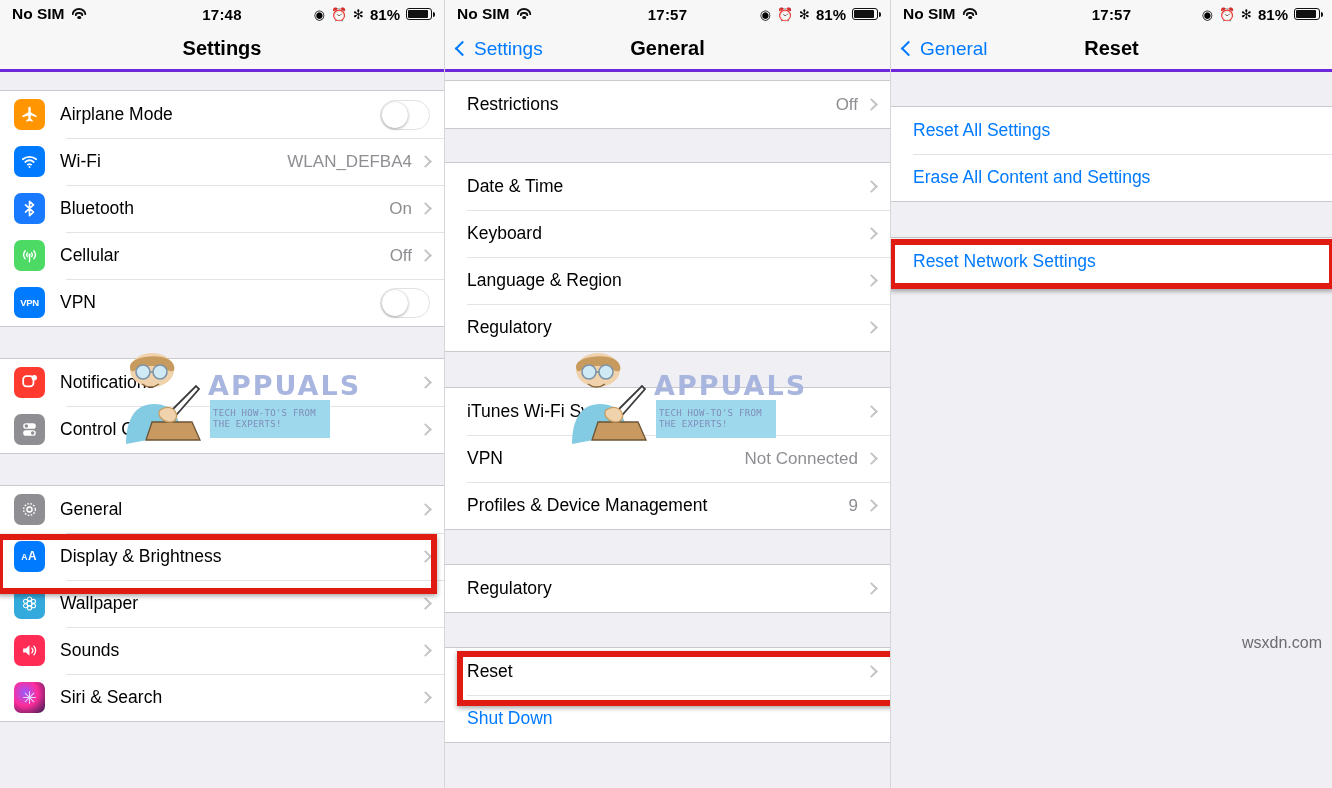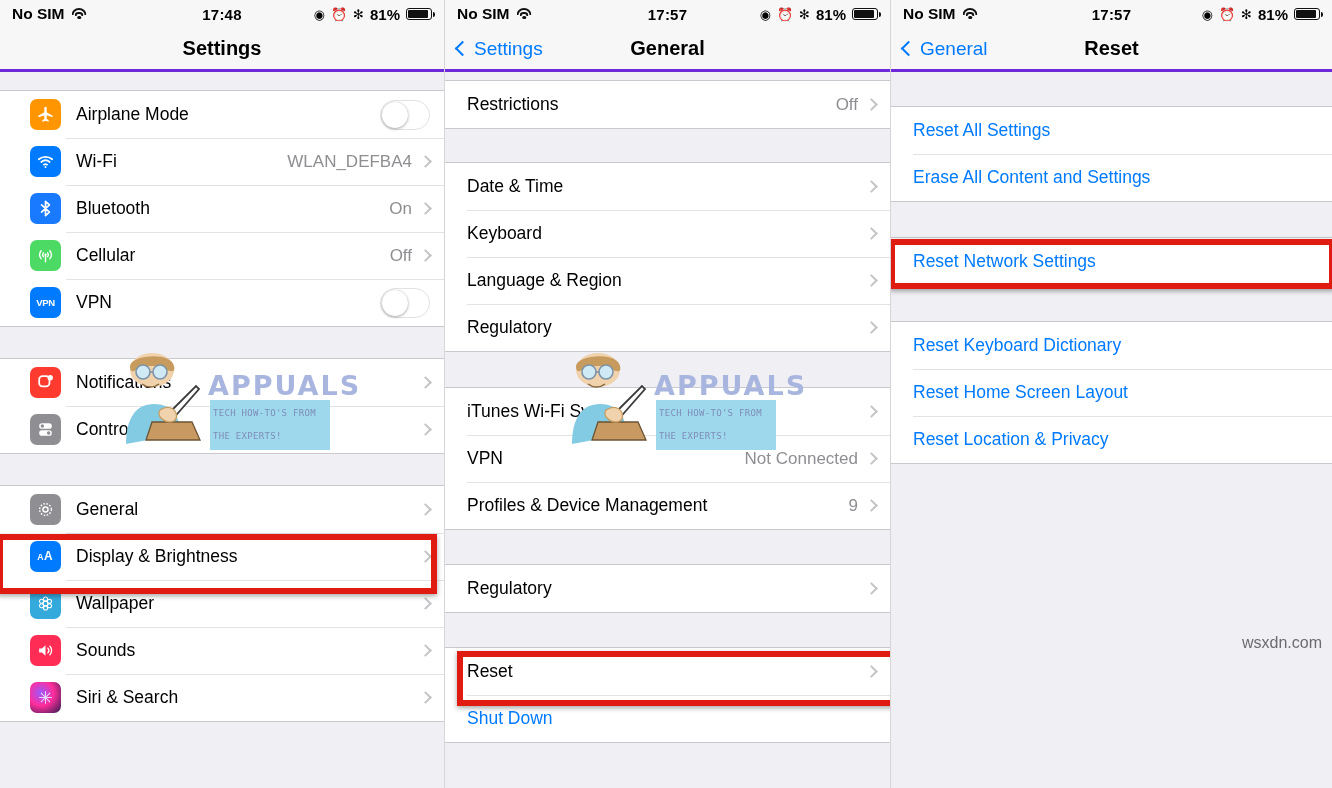--- a/index.html
+++ b/index.html
@@ -32,21 +32,21 @@
   .navbar{ height:44px; background:#f7f7f8; border-bottom:3px solid #6d28d9;
     display:flex; align-items:center; position:relative; padding:0 12px; }
   .nav-title{ position:absolute; left:0; right:0; text-align:center; font-size:20px; font-weight:700; color:#000; }
   .nav-back{ display:flex; align-items:center; color:#007aff; font-size:19px; z-index:3; gap:3px; }
   .chev-left{ display:inline-block; width:11px; height:11px; border-left:2.6px solid #007aff; border-bottom:2.6px solid #007aff; transform:rotate(45deg); margin-right:3px;}
 
   
   .scroll{ position:absolute; top:72px; left:0; right:0; bottom:0; overflow:hidden; background:#efeff4;}
   .gap{ background:#efeff4; }
   .group{ background:#fff; border-top:1px solid #c9c9ce; border-bottom:1px solid #c9c9ce; }
-  .row{ display:flex; align-items:center; height:47px; background:#fff; padding-left:30px; position:relative;}
+  .row{ display:flex; align-items:center; height:47px; background:#fff; padding-left:14px; position:relative;}
   .row + .row::before{ content:""; position:absolute; top:0; left:66px; right:0; height:1px; background:#e3e3e6;}
   .row.noicon + .row.noicon::before{ left:22px; }
   .row.noicon{ padding-left:22px; }
   .icon{ width:31px; height:31px; border-radius:7px; flex:none; margin-right:15px;
          display:flex; align-items:center; justify-content:center; color:#fff; font-size:17px; overflow:hidden;}
   .label{ font-size:17.5px; color:#000; flex:1; white-space:nowrap;}
   .label.blue{ color:#007aff; }
   .value{ font-size:17px; color:#8e8e93; margin-right:9px; white-space:nowrap;}
   .chev{ width:9px; height:9px; border-right:2.2px solid #c4c4c7; border-top:2.2px solid #c4c4c7;
          transform:rotate(45deg); margin-right:14px; flex:none;}
@@ -75,21 +75,21 @@
   
   .hl{ position:absolute; border:6px solid #e01b12; box-shadow:0 2px 5px rgba(0,0,0,.35); z-index:20; pointer-events:none;}
 
   
   .wm{ position:absolute; z-index:12; pointer-events:none; }
   .wm .guy{ position:absolute; left:0; top:0; }
   .wm .brand{ position:absolute; left:96px; top:22px; font-size:27px; letter-spacing:2px; font-weight:700;
      color:#a8b5de; font-family:"DejaVu Sans",sans-serif; }
   .wm .tag{ position:absolute; left:98px; top:52px; width:120px; background:#9ed8ec; color:#7f8db9;
      font-size:9px; line-height:11px; padding:8px 3px; font-family:"DejaVu Sans Mono",monospace; letter-spacing:.3px;}
-  .wm .tagline2{ display:block;margin-top:12px; }
+  .wm .tagline2{ display:block; }
 
   .wsxdn{ position:absolute; right:10px; bottom:4px; font-size:16px; color:#6b6b70; z-index:30;
           font-family:"Liberation Sans",sans-serif; }
 </style>
 </head>
 <body>
 
 <div class="screen">
 
   <div class="panel p1">
@@ -459,30 +459,19 @@
       <div class="gap" style="height:35px"></div>
 
       <div class="group">
         <div class="row noicon">
           <span class="label blue">Reset Network Settings</span>
         </div>
       </div>
 
       <div class="gap" style="height:35px"></div>
 
-      <div class="group">
-        <div class="row noicon">
-          <span class="label blue">Reset Keyboard Dictionary</span>
-        </div>
-        <div class="row noicon">
-          <span class="label blue">Reset Home Screen Layout</span>
-        </div>
-        <div class="row noicon">
-          <span class="label blue">Reset Location &amp; Privacy</span>
-        </div>
-      </div>
     </div>
 
     <div class="hl" style="left:-2px; top:239px; width:446px; height:50px;"></div>
   </div>
 
   <div class="wsxdn">wsxdn.com</div>
 </div>
 
 </body></html>

